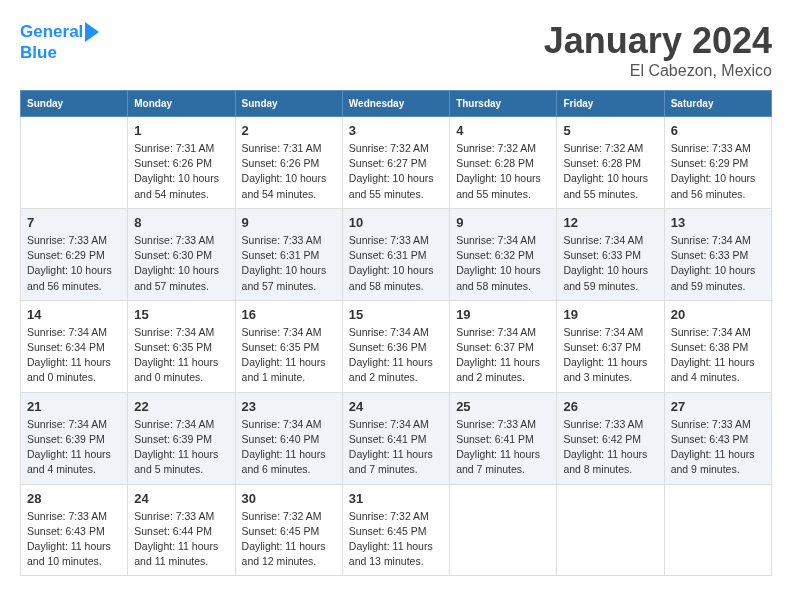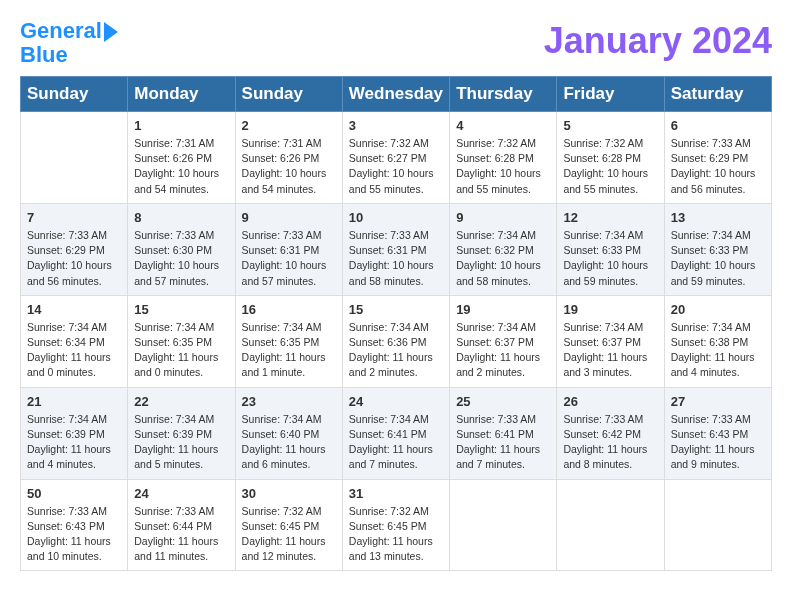--- a/index.html
+++ b/index.html
@@ -14,21 +14,21 @@
       display: flex;
       justify-content: space-between;
       align-items: flex-start;
       margin-bottom: 10px;
     }
     .logo {
       display: flex;
       align-items: center;
     }
     .logo-text {
-      font-size: 22px;
+      font-size: 17px;
       font-weight: bold;
       color: #1a1a1a;
       line-height: 1;
     }
     .logo-text span {
       color: #1e90ff;
     }
     .logo-arrow {
       width: 0;
       height: 0;
@@ -37,38 +37,38 @@
       border-bottom: 10px solid transparent;
       margin-left: 2px;
       margin-top: 2px;
     }
     .title-block {
       text-align: right;
     }
     .month-title {
       font-size: 36px;
       font-weight: bold;
-      color: #8b5cf6;
+      color: #404040;
     }
     .location-title {
       font-size: 16px;
       color: #555;
     }
     table {
       width: 100%;
       border-collapse: collapse;
       border: 1px solid #ccc;
     }
     thead tr {
       background-color: #2e6da4;
       color: #fff;
     }
     thead th {
       padding: 7px 6px;
-      font-size: 17px;
+      font-size: 10px;
       font-weight: bold;
       text-align: left;
       border: 1px solid #5a8fc0;
     }
     tbody tr {
       vertical-align: top;
     }
     tbody tr:nth-child(odd) {
       background-color: #fff;
     }
@@ -105,20 +105,21 @@
         <span class="logo-text"><span>General</span></span>
         <div class="logo-arrow"></div>
       </div>
       <div style="display:flex;margin-top:2px;">
         <span class="logo-text" style="color:#1e90ff;">Blue</span>
       </div>
     </div>
   </div>
   <div class="title-block">
     <div class="month-title">January 2024</div>
+    <div class="location-title">El Cabezon, Mexico</div>
   </div>
 </div>
 
 <table>
   <thead>
     <tr>
     <th>Sunday</th>
         <th>Monday</th>
         <th>Sunday</th>
         <th>Wednesday</th>
@@ -321,21 +322,21 @@
         <td>
           <span class="day-number">27</span>
           <div class="day-info" style="white-space: pre-line;">Sunrise: 7:33 AM
 Sunset: 6:43 PM
 Daylight: 11 hours
 and 9 minutes.</div>
         </td>
       </tr>
       <tr>
         <td>
-          <span class="day-number">50</span>
+          <span class="day-number">28</span>
           <div class="day-info" style="white-space: pre-line;">Sunrise: 7:33 AM
 Sunset: 6:43 PM
 Daylight: 11 hours
 and 10 minutes.</div>
         </td>
         <td>
           <span class="day-number">24</span>
           <div class="day-info" style="white-space: pre-line;">Sunrise: 7:33 AM
 Sunset: 6:44 PM
 Daylight: 11 hours

